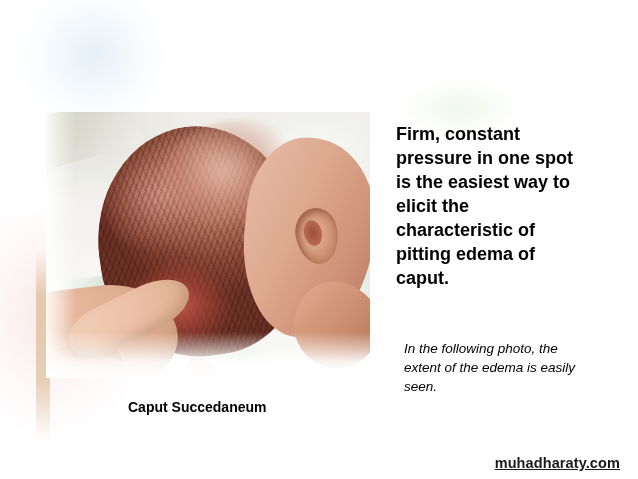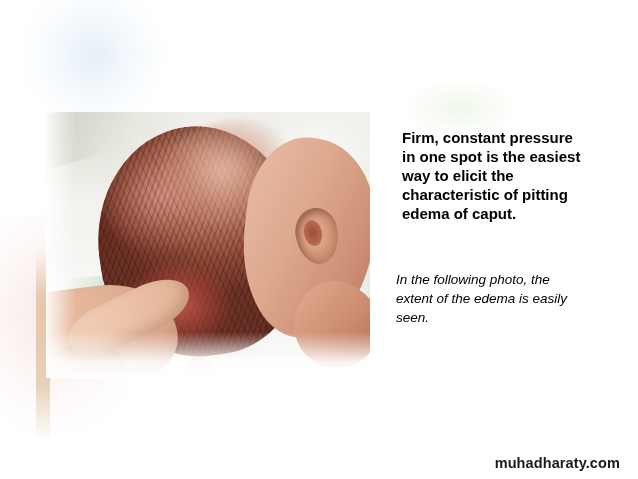--- a/index.html
+++ b/index.html
@@ -295,45 +295,46 @@
   }
 
   
   .text-col {
     position: absolute;
     left: 392px;
     top: 118px;
     width: 200px;
   }
   .para-bold {
-    font-size: 15px;
+    font-size: 18px;
     font-weight: bold;
     color: #000000;
-    line-height: 19px;
-    margin: 10px;
+    line-height: 24px;
+    margin: 4px;
   }
   .para-italic {
     font-size: 13.5px;
     font-style: italic;
     color: #000000;
     line-height: 19px;
-    margin: 4px;
+    margin: 12px;
     padding-top: 37px;
   }
 
   
   .watermark {
     position: absolute;
     right: 18px;
     bottom: 8px;
     font-size: 14.5px;
     font-weight: bold;
     color: #1a1a1a;
     letter-spacing: 0.1px;
     white-space: nowrap;
+    text-decoration: underline;
   }
 </style>
 </head>
 <body>
 
 <div class="slide">
 
   <div class="bg-tint-blue"></div>
   <div class="bg-tint-green"></div>
   <div class="bg-tint-pink"></div>
@@ -363,20 +364,21 @@
       <div class="knuckles"></div>
       <div class="finger">
         <div class="nail"></div>
       </div>
 
       <div class="photo-fade-left"></div>
       <div class="photo-fade-bottom"></div>
     </div>
   </div>
 
+  <div class="caption">Caput Succedaneum</div>
 
   <div class="text-col">
     <p class="para-bold">Firm, constant pressure in one spot is the easiest way to elicit the characteristic of pitting edema of caput.</p>
     <p class="para-italic">In the following photo, the extent of the edema is easily seen.</p>
   </div>
 
   <div class="watermark">muhadharaty.com</div>
 
 </div>
 

